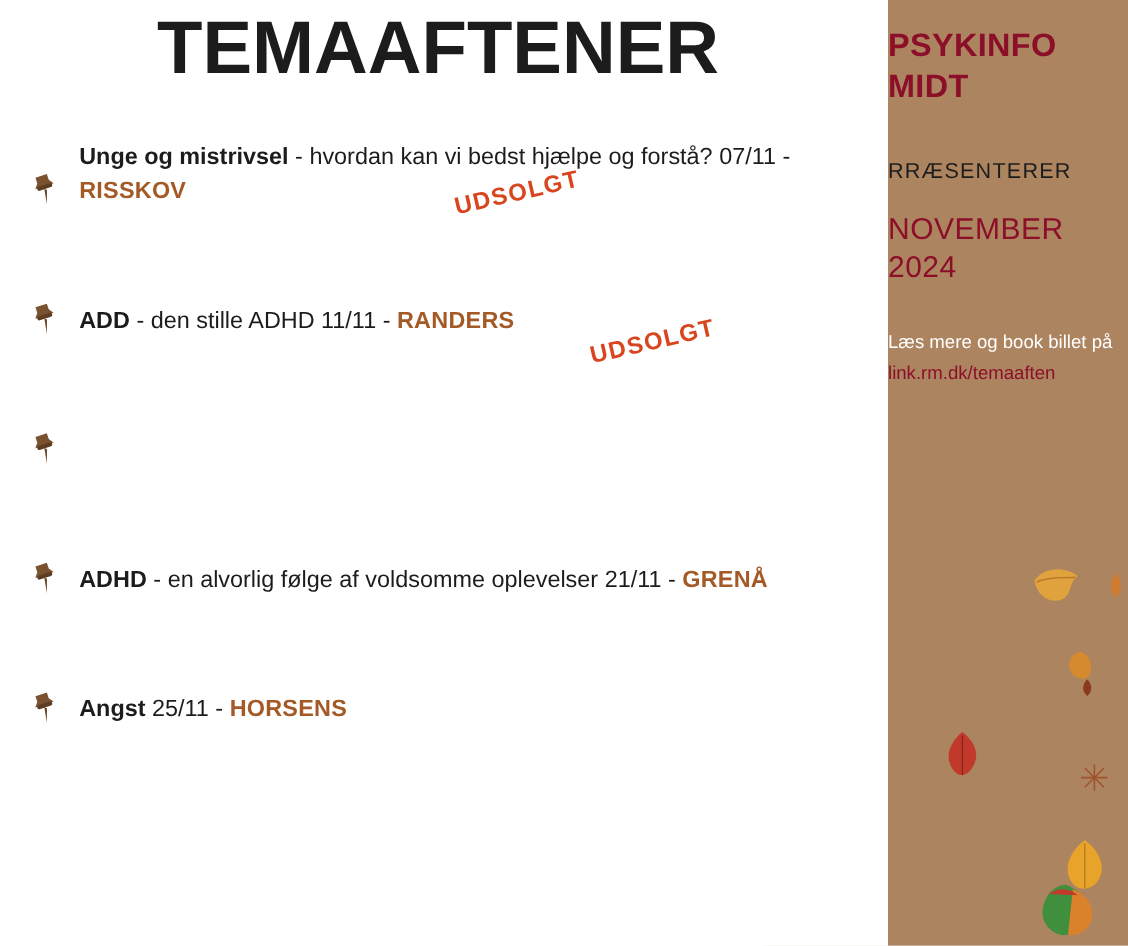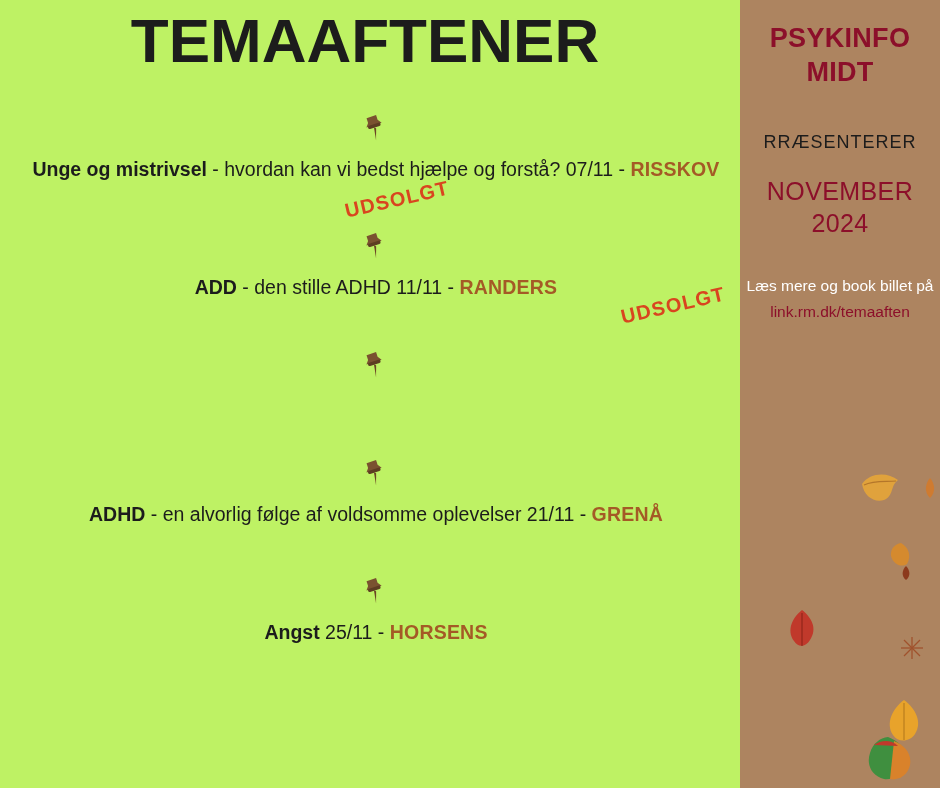--- a/index.html
+++ b/index.html
@@ -19,45 +19,44 @@
     width: 940px;
     height: 788px;
     background: #ece8e3;
     display: flex;
   }
   
   .left {
     position: relative;
     width: 740px;
     height: 788px;
-    background: #bef264;
+    background: #ffffff;
     padding: 0;
   }
   .poster-title {
     font-family: "Liberation Sans", sans-serif;
     font-weight: bold;
     font-size: 62px;
     letter-spacing: 0px;
     color: #1c1c1c;
     text-align: center;
     margin: 8px 0 0 0;
     padding: 0 40px 0 30px;
     line-height: 1.05;
   }
   .events {
     margin-top: 38px;
     padding-left: 22px;
   }
   .event {
     position: relative;
     display: flex;
-    align-items: center;
+    align-items: flex-end;
     min-height: 62px;
     margin-bottom: 46px;
-    flex-direction: column;
   }
   .pin {
     flex: 0 0 44px;
     width: 44px;
     padding-top: 2px;
   }
   .pin svg { display: block; }
   .event-text {
     position: relative;
     flex: 1 1 auto;
@@ -85,21 +84,21 @@
   .so-1 { left: 312px; top: 30px; }
   .so-2 { left: 425px; top: 18px; }
   .indent { display: inline-block; padding-left: 5px; }
 
   
   .right {
     position: relative;
     width: 200px;
     height: 788px;
     background: #ad8460;
-    text-align: center;
+    text-align: left;
     overflow: hidden;
   }
   .brand {
     margin-top: 22px;
     font-weight: bold;
     font-size: 27px;
     line-height: 1.25;
     color: #8c0f2a;
     letter-spacing: 0.3px;
   }

